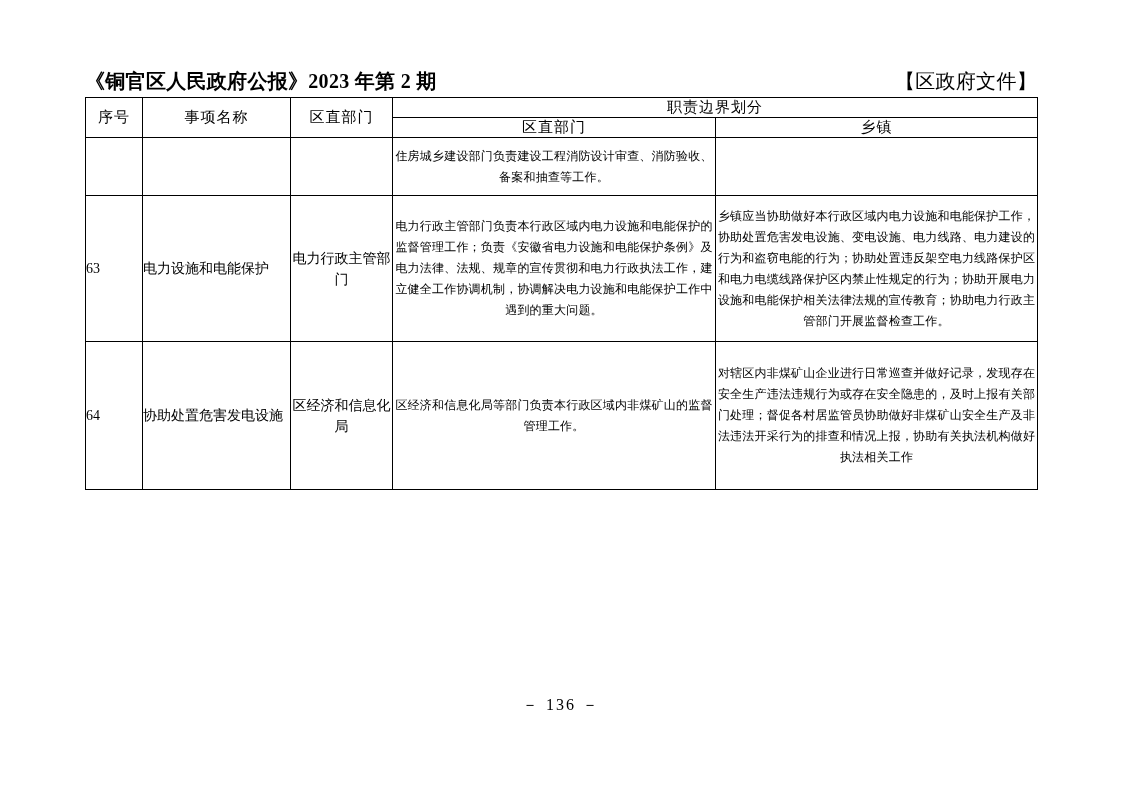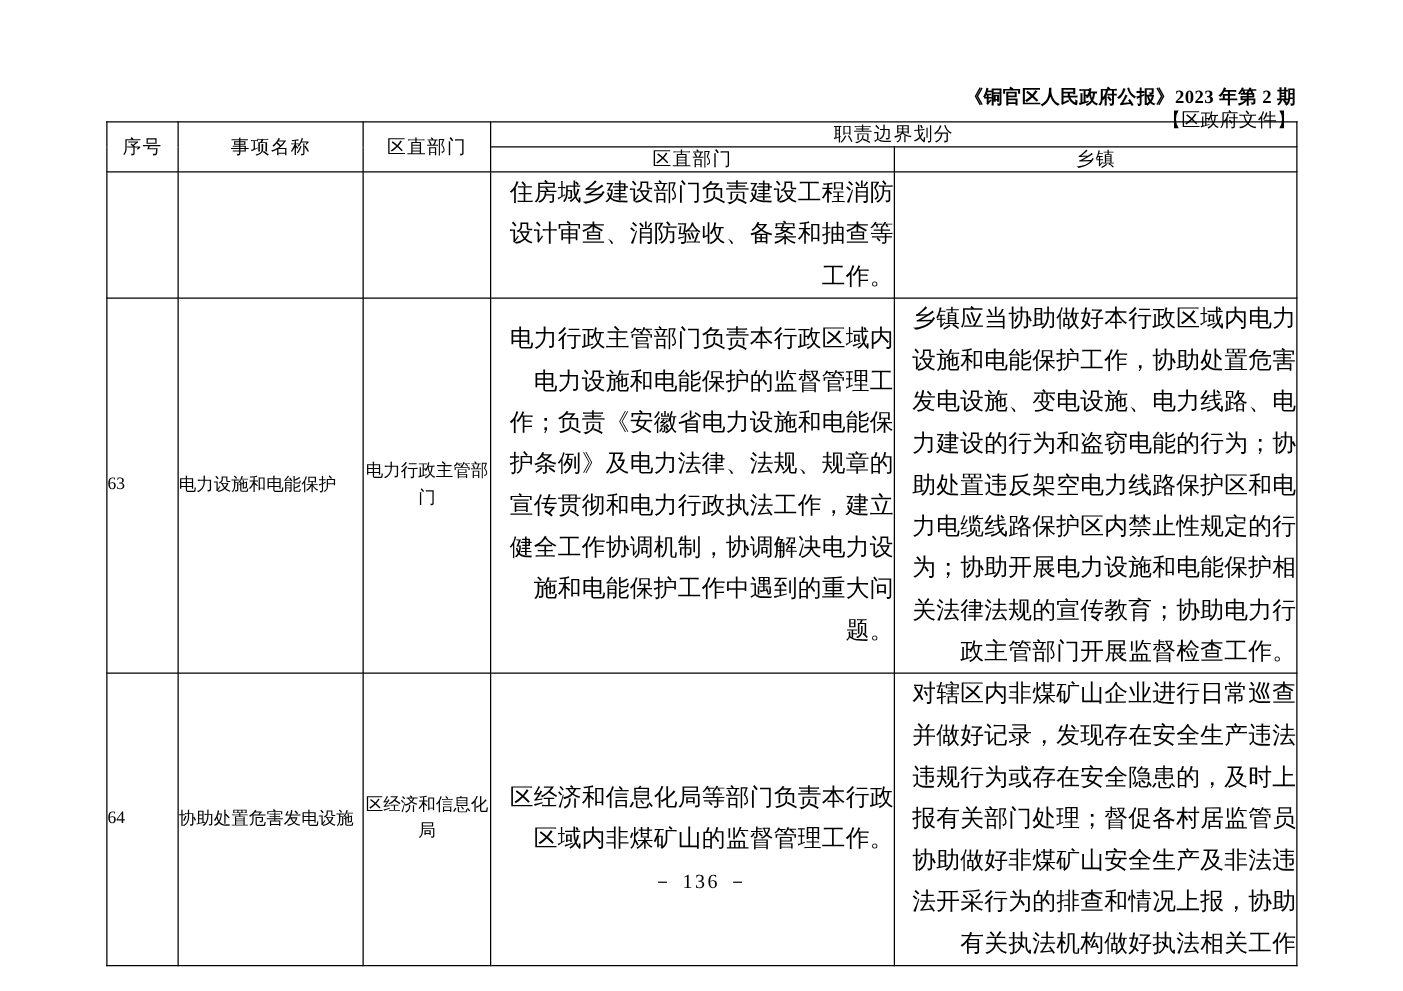--- a/index.html
+++ b/index.html
@@ -23,23 +23,22 @@
     height: 793px;
   }
   .header {
     position: absolute;
     left: 85px;
     top: 68px;
     width: 952px;
     height: 28px;
     display: flex;
     justify-content: space-between;
-    align-items: flex-end;
-    font-size: 15px;
-    flex-direction: column;
+    align-items: flex-start;
+    font-size: 20px;
   }
   .header-left {
     font-weight: bold;
     letter-spacing: 0.3px;
   }
   .header-right {
     font-weight: normal;
     letter-spacing: 0.3px;
   }
   table.doc-table {
@@ -74,24 +73,24 @@
     padding: 4px 6px;
     line-height: 1.5;
   }
   td.dept {
     text-align: center;
     font-size: 14px;
     padding: 4px 6px;
     line-height: 1.5;
   }
   td.body-cell {
-    text-align: right;
+    text-align: center;
     padding: 8px 9px;
     line-height: 1.75;
-    font-size: 19px;
+    font-size: 12px;
     vertical-align: top;
     letter-spacing: 0.2px;
   }
   td.body-cell.mid {
     vertical-align: middle;
   }
   .pagenum {
     position: absolute;
     left: 0;
     top: 695px;

